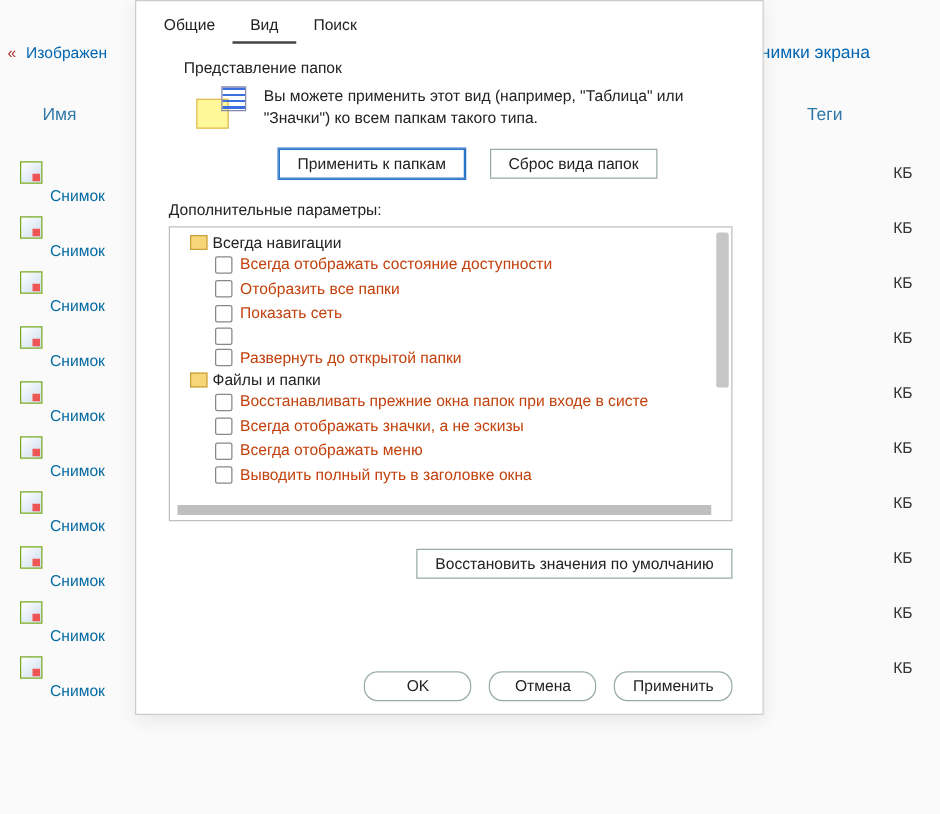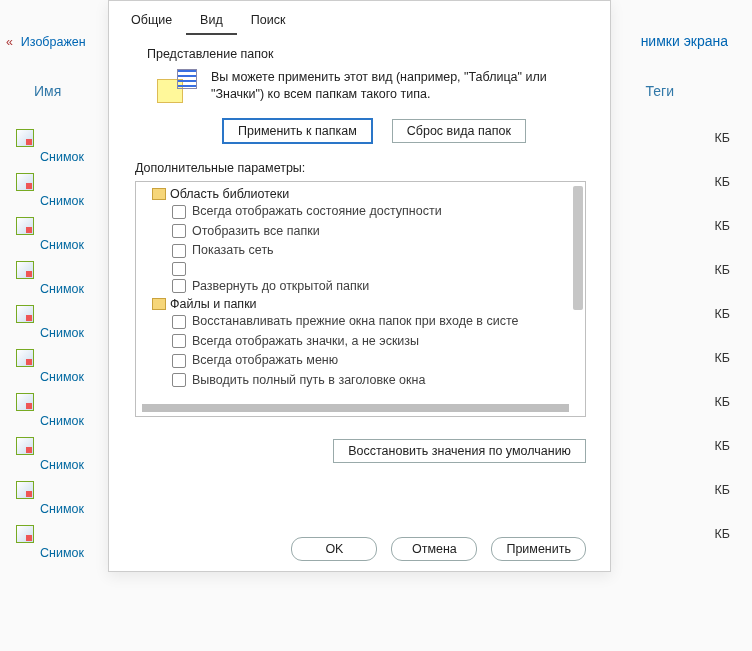--- a/index.html
+++ b/index.html
@@ -2,21 +2,21 @@
 <html><head>
 <meta charset="utf-8">
 <style>
   * { box-sizing: border-box; margin: 0; padding: 0; font-family: 'Segoe UI', Tahoma, sans-serif; font-size: 12.5px; }
   body { background: #fff; width: 752px; height: 651px; overflow: hidden; position: relative; }
   
   
   .explorer-bg { position: absolute; top: 0; left: 0; width: 752px; height: 651px; background: #fafafa; }
   .crumbs { position: absolute; top: 33px; left: 6px; color: #0066b3; font-size: 14px; cursor: pointer; }
   .crumbs .chev { color: #a33; margin-right: 4px; }
-  .crumbs-right { position: absolute; top: 33px; right: 24px; color: #0066b3; font-size: 14px; cursor: pointer; }
+  .crumbs-right { position: absolute; top: 33px; right: 56px; color: #0066b3; font-size: 14px; cursor: pointer; }
   .col-name { position: absolute; top: 83px; left: 34px; color: #3178a8; font-size: 14px; }
   .col-tags { position: absolute; top: 83px; right: 78px; color: #3178a8; font-size: 14px; }
   .file-list { position: absolute; top: 116px; left: 16px; right: 16px; }
   .file-row { display: flex; align-items: center; height: 44px; }
   .file-icon { width: 18px; height: 18px; margin-right: 6px; display:inline-block; border:1px solid #7a2; background:linear-gradient(135deg,#fff,#cde); position:relative; }
   .file-icon::after { content:""; position:absolute; bottom:1px; right:1px; width:6px; height:6px; background:#e55; }
   .file-name { flex: 0 0 90px; color: #0369a1; overflow: hidden; white-space: nowrap; margin-top: 38px; }
   .file-size { margin-left: auto; color: #333; padding-right: 6px; }
   
   
@@ -30,21 +30,21 @@
   .fv-icon .sheet { position:absolute; top:0; right:0; width:20px; height:20px; background:repeating-linear-gradient(#3a6fe0 0 2px, transparent 2px 5px); border:1px solid #88a; }
   .fv-icon .note { position:absolute; bottom:0; left:0; width:26px; height:24px; background:#fff89a; border:1px solid #ddbb55; }
   .fv-text { color:#222; line-height:1.35; }
   .fv-buttons { display:flex; gap: 20px; padding: 10px 0 16px 114px; align-items: center; }
   .btn { border:1px solid #9aa; background:#fff; padding: 4px 14px; cursor:pointer; color:#222; min-height:24px; font-size:12.5px; }
   .btn.accent { border-color:#2a76c8; outline:1px solid #2a76c8; }
   .adv-label { padding: 2px 0 6px 26px; color:#222; }
   .adv-box { margin: 0 24px 0 26px; border:1px solid #bfbfbf; height: 236px; position:relative; padding: 4px 6px; overflow:hidden; }
   .tree-group { color:#222; padding: 1px 0 1px 10px; }
   .tree-group-icon { display:inline-block; width:14px; height:12px; background:#f6d679; border:1px solid #caa23d; margin-right:4px; vertical-align:-2px; position:relative; }
-  .tree-item { display:flex; align-items:center; padding: 1px 0 1px 30px; color:#404040; line-height:1.4; }
+  .tree-item { display:flex; align-items:center; padding: 1px 0 1px 30px; color:#c2410c; line-height:1.4; }
   .chk { width:14px; height:14px; border:1px solid #888; border-radius:2px; margin-right:6px; flex:0 0 14px; background:#fff; }
   .scroll-thumb { position:absolute; top:4px; right:2px; width:10px; height:124px; background: #c6c6c6; border-radius:2px; }
   .hscroll { position:absolute; bottom:4px; left:6px; right:16px; height:8px; background:#bfbfbf; }
   .restore-row { display:flex; justify-content:flex-end; padding: 22px 24px 0 0; }
   .dlg-footer { position:absolute; bottom:10px; left:0; right:0; display:flex; justify-content:flex-end; gap:14px; padding-right:24px; }
   .dlg-footer .btn { min-width:86px; text-align:center;border-radius:11px; }
   
   
   .wm { position:absolute; bottom:6px; left:200px; color:rgba(235,150,150,.25); font-size:44px; font-weight:300; letter-spacing:4px; pointer-events:none; white-space:nowrap; }
 </style>
@@ -131,21 +131,21 @@
     <div class="fv-text">Вы можете применить этот вид (например, "Таблица" или "Значки") ко всем папкам такого типа.</div>
   </div>
   <div class="fv-buttons">
     <button class="btn accent">Применить к папкам</button>
     <button class="btn">Сброс вида папок</button>
   </div>
 
   <div class="adv-label">Дополнительные параметры:</div>
   <div class="adv-box">
     <div class="tree-group">
-      <span class="tree-group-icon"></span><span>Область библиотеки</span>
+      <span class="tree-group-icon"></span><span>Всегда навигации</span>
     </div>
     <div id="nav-items">
         <div class="tree-item">
           <span class="chk"></span>
           <span>Всегда отображать состояние доступности</span>
         </div>
         <div class="tree-item">
           <span class="chk"></span>
           <span>Отобразить все папки</span>
         </div>

